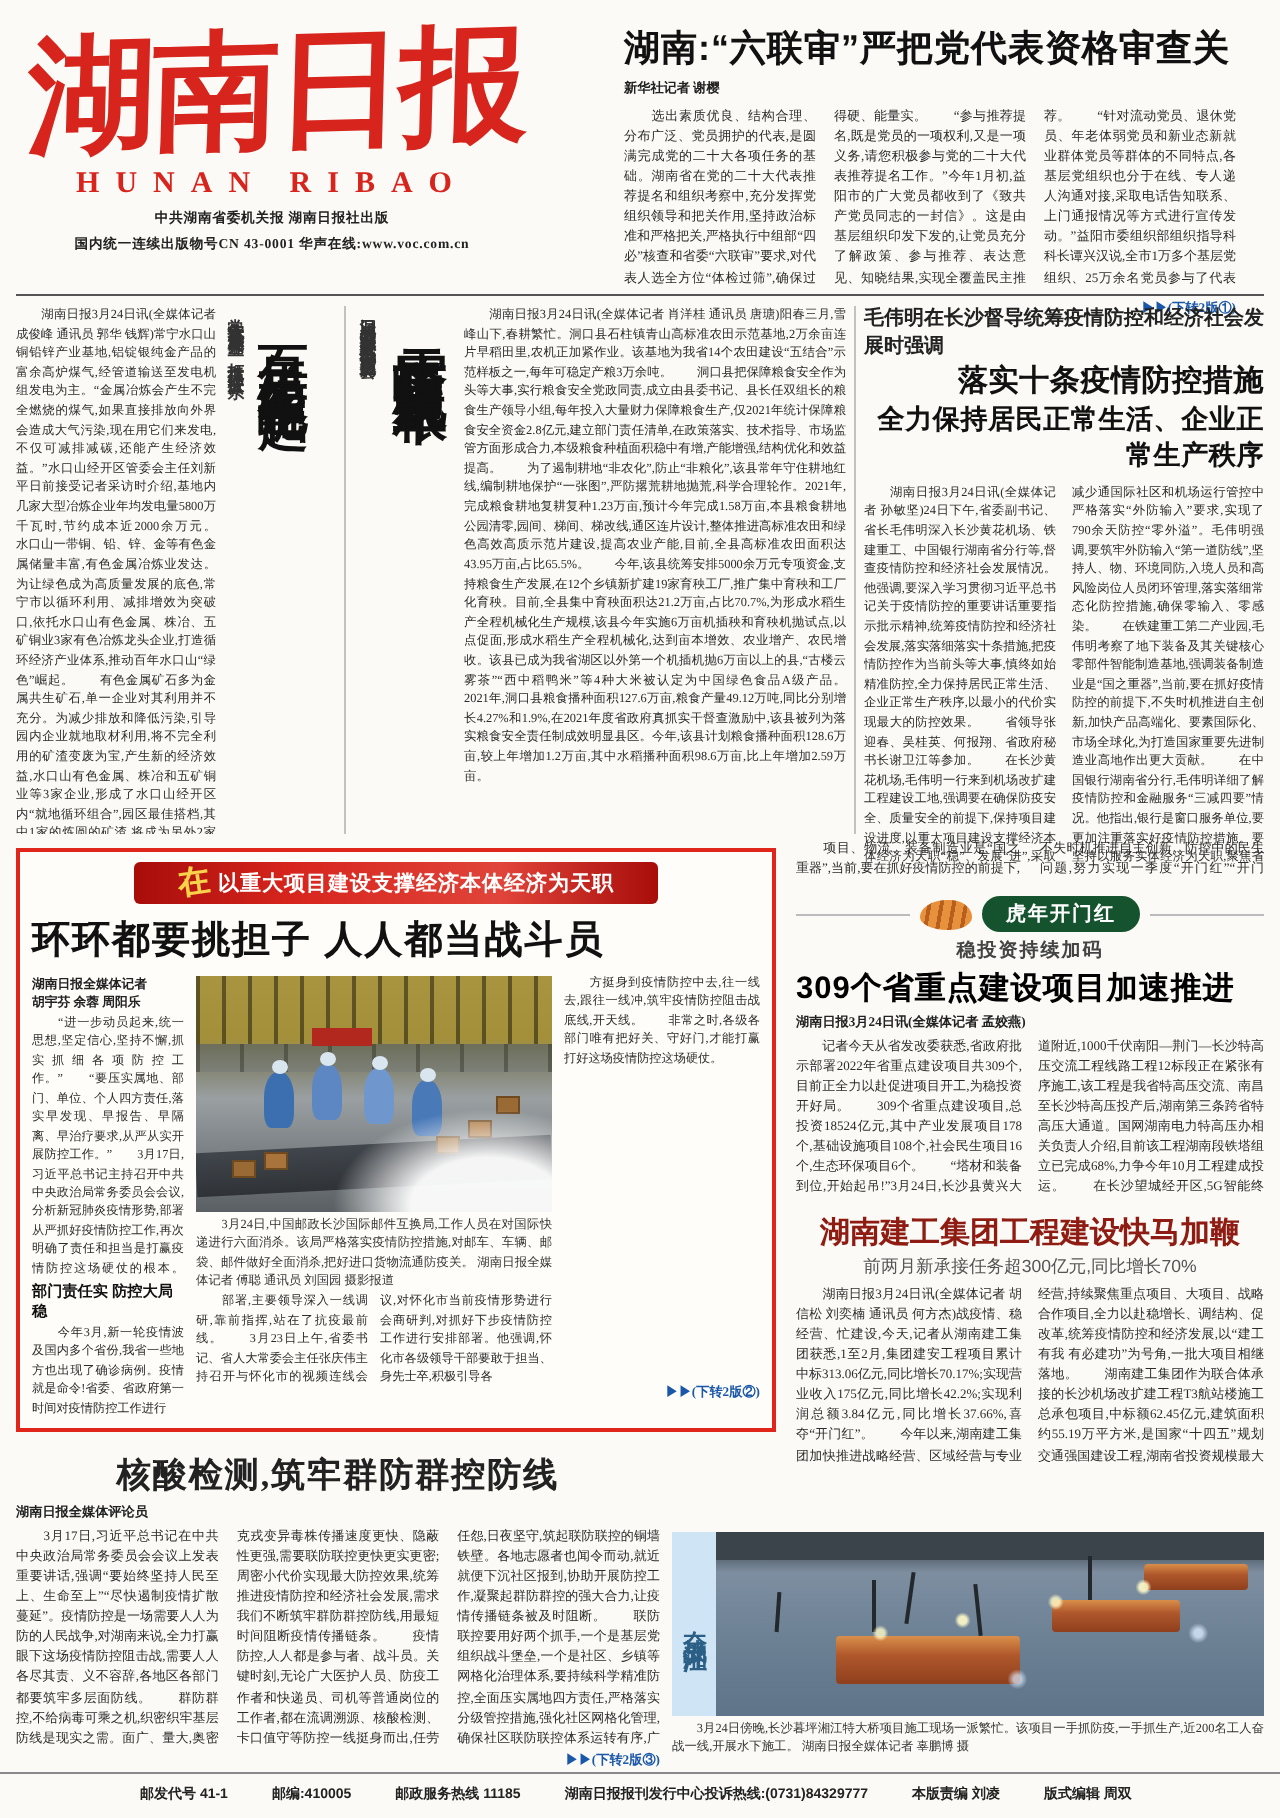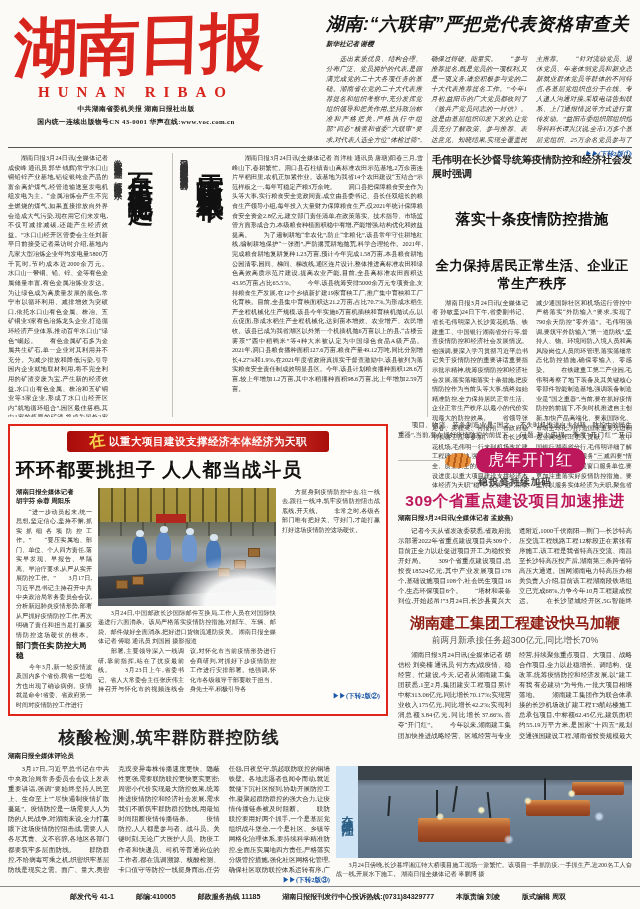--- a/index.html
+++ b/index.html
@@ -21,29 +21,29 @@
   .db-pages{font-size:11px;font-weight:700;line-height:1.1;}
   
   .kick{font-family:"Liberation Sans",sans-serif;font-weight:700;}
   .hl{font-family:"Liberation Sans",sans-serif;font-weight:900;color:#111;}
   .body-txt{font-size:6.5px;line-height:1.55;text-align:justify;color:#2b2b2b;overflow:hidden;}
   .byline{font-size:6.6px;font-weight:700;color:#222;}
   .cont{color:#1a57a8;font-weight:700;font-size:6.6px;text-align:right;}
   .vrule{width:1px;background:#c4c2ba;}
   .hline{height:1px;background:#555;}
   
-  .top-art{left:326px;top:12px;width:306px;height:130px;font-style:italic;}
+  .top-art{left:312px;top:12px;width:306px;height:130px;}
   .top-hl{font-size:18px;letter-spacing:.5px;white-space:nowrap;}
   .top-cols{columns:3;column-gap:9px;height:96px;margin-top:5px;}
   
   .vhead{writing-mode:vertical-rl;text-orientation:upright;font-family:"Liberation Serif",serif;
          font-weight:900;color:#111;}
   .vsub{writing-mode:vertical-rl;text-orientation:upright;font-size:8.2px;font-weight:700;color:#333;
         font-family:"Liberation Sans",sans-serif;letter-spacing:1px;}
-  .mao-hl{font-size:15px;text-align:center;line-height:1.35;letter-spacing:.3px;margin-top:28px;}
+  .mao-hl{font-size:15px;text-align:right;line-height:1.35;letter-spacing:.3px;}
   
   .redbox{left:8px;top:424px;width:380px;height:292px;border:2.5px solid #e0251b;background:#fffdf9;
           box-sizing:border-box;padding:5px 6px;}
   .banner{width:262px;height:21px;margin:0 auto;background:linear-gradient(90deg,#a80d0a,#d7251d 30%,#e0443a 70%,#a80d0a);
           border-radius:3px;display:flex;align-items:center;justify-content:center;gap:4px;}
   .banner .gold{color:#f8d24b;font-weight:900;font-size:16px;font-family:"Liberation Serif",serif;
                 transform:rotate(-8deg);}
   .banner .btxt{color:#fff;font-weight:700;font-size:10.5px;font-family:"Liberation Sans",sans-serif;
                 letter-spacing:.5px;white-space:nowrap;}
   .red-hl{font-size:19px;text-align:left;margin-top:5px;letter-spacing:1px;white-space:nowrap;}
@@ -64,24 +64,24 @@
   .worker::before{content:"";position:absolute;left:3.5px;top:-6px;width:8px;height:7px;border-radius:50%;background:#d9e6f0;}
   .mist{position:absolute;right:-20px;bottom:-18px;width:130px;height:70px;
         background:radial-gradient(ellipse at 60% 70%,rgba(255,255,255,.95) 0 35%,rgba(255,255,255,0) 70%);}
   
   .rightcol{left:398px;top:420px;width:234px;height:300px;}
   .mini-cols{columns:2;column-gap:10px;height:24px;}
   .badge-row{display:flex;align-items:center;gap:5px;margin:4px 0 3px 0;}
   .badge-line{flex:1;height:1px;background:#bbb;}
   .tiger{width:26px;height:15px;border-radius:55% 45% 45% 55%/60% 60% 45% 45%;
          background:repeating-linear-gradient(100deg,#e8913c 0 4px,#b95f1d 4px 6px);}
-  .pill{background:#be185d;color:#fff;font-family:"Liberation Sans",sans-serif;font-weight:400;
-        font-size:16px;padding:2px 12px;border-radius:10px;letter-spacing:1px;}
+  .pill{background:#14532d;color:#fff;font-family:"Liberation Sans",sans-serif;font-weight:700;
+        font-size:10px;padding:2px 12px;border-radius:10px;letter-spacing:1px;}
   .t-kick{font-size:9.5px;color:#444;text-align:center;letter-spacing:1px;}
-  .t-hl{font-size:15.5px;text-align:center;color:#be185d;margin-top:2px;letter-spacing:.5px;white-space:nowrap;}
+  .t-hl{font-size:15.5px;color:#000000;margin-top:2px;letter-spacing:.5px;white-space:nowrap;}
   .t-cols{columns:2;column-gap:8px;height:82px;margin-top:3px;}
   .t-hl2{font-size:15px;text-align:center;color:#8e1c12;margin-top:6px;white-space:nowrap;}
   .t-sub{font-size:8.8px;color:#555;text-align:center;margin-top:2px;font-family:"Liberation Sans",sans-serif;}
   .t-cols2{columns:2;column-gap:8px;height:92px;margin-top:3px;}
   
   .comm{left:8px;top:726px;width:322px;height:152px;}
   .comm-hl{font-size:17px;text-align:center;letter-spacing:1px;font-family:"Liberation Serif",serif;font-weight:900;}
   .comm-cols{columns:3;column-gap:9px;height:112px;margin-top:3px;}
   
   .river-wrap{left:336px;top:766px;width:296px;}

